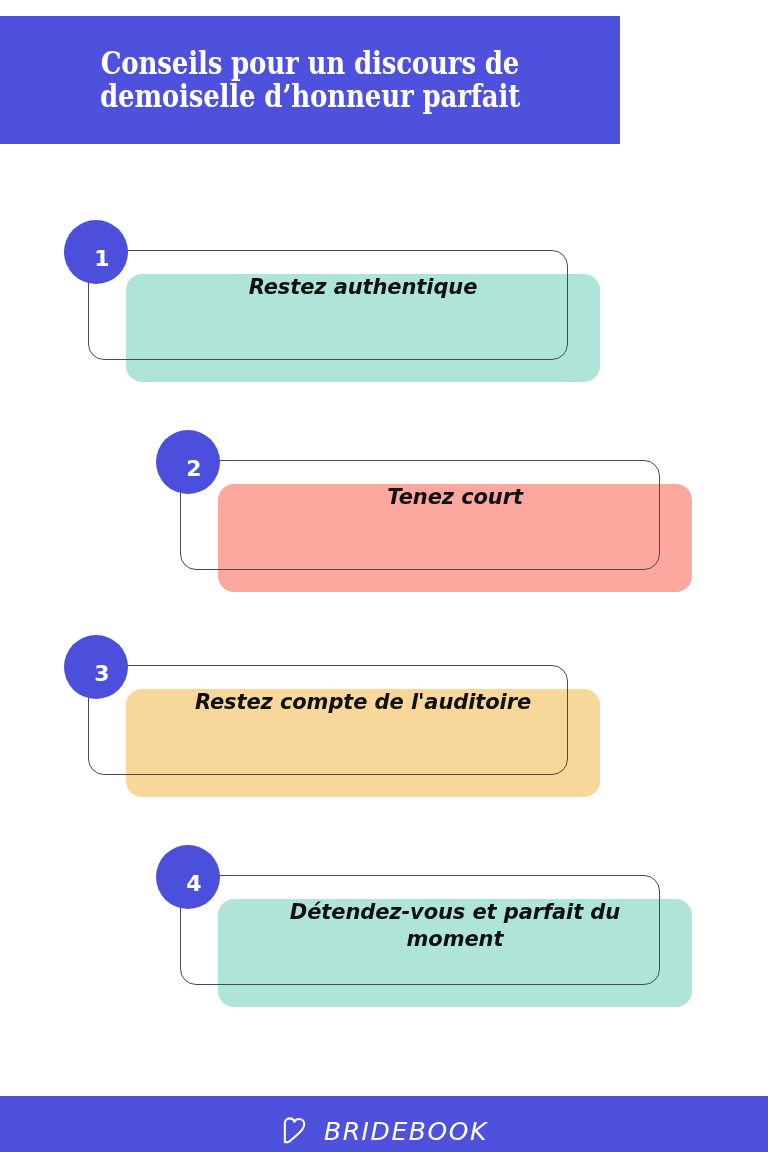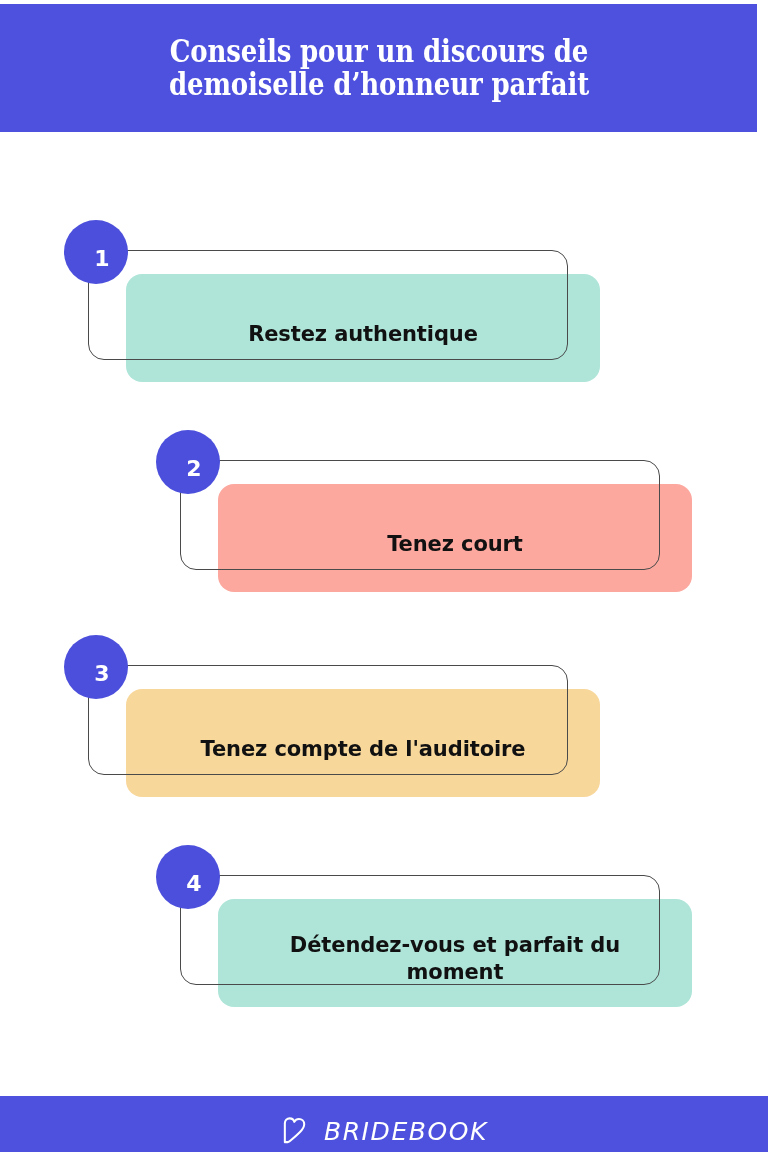--- a/index.html
+++ b/index.html
@@ -13,22 +13,22 @@
     position: relative;
     overflow: hidden;
     font-family: "Liberation Sans", sans-serif;
     -webkit-font-smoothing: antialiased;
   }
 
   
   .header-banner {
     position: absolute;
     left: 0;
-    top: 4px;
-    width: 757px;
+    top: 16px;
+    width: 620px;
     height: 128px;
     background: #4d51de;
     display: flex;
     align-items: center;
     justify-content: center;
   }
   .header-title {
     width: 640px;
     text-align: center;
     color: #ffffff;
@@ -88,25 +88,26 @@
     z-index: 2;
   }
 
   .card-label {
     position: absolute;
     left: 38px;
     top: 24px;
     width: 474px;
     height: 120px;
     display: flex;
-    align-items: center;
+    align-items: flex-start;
     justify-content: center;
     z-index: 3;
     box-sizing: border-box;
     padding: 0 46px;
+    font-style: italic;
   }
   .card-label span {
     display: block;
     text-align: center;
     color: #111111;
     font-family: "DejaVu Sans", "Liberation Sans", sans-serif;
     font-weight: 700;
     font-size: 21px;
     line-height: 1.28;
     letter-spacing: -0.1px;
@@ -199,21 +200,21 @@
     </div>
     <div class="card-badge" style="background: rgb(75, 79, 219);">
       <b>2</b>
     </div>
   </div>
 
   <div class="card left card-3">
     <div class="card-fill" style="background: rgb(248, 215, 155);"></div>
     <div class="card-outline"></div>
     <div class="card-label">
-      <span>Tenez compte de l'auditoire</span>
+      <span>Restez compte de l'auditoire</span>
     </div>
     <div class="card-badge" style="background: rgb(75, 79, 219);">
       <b>3</b>
     </div>
   </div>
 
   <div class="card right card-4">
     <div class="card-fill" style="background: rgb(174, 229, 216);"></div>
     <div class="card-outline"></div>
     <div class="card-label">

